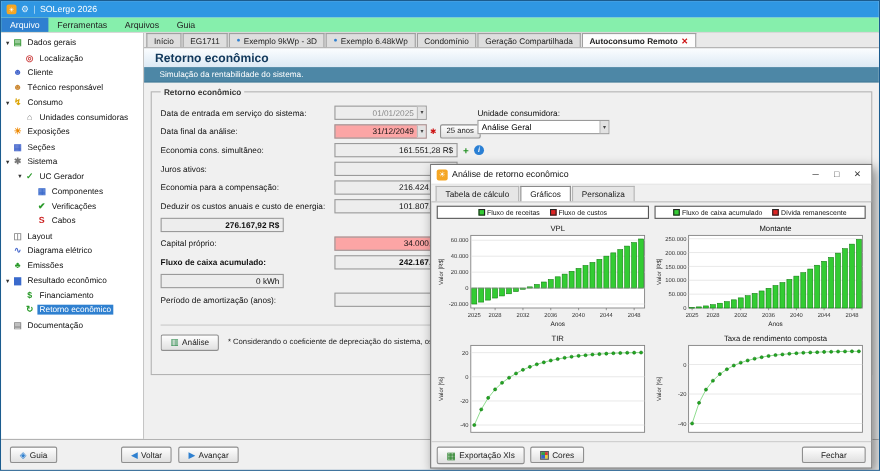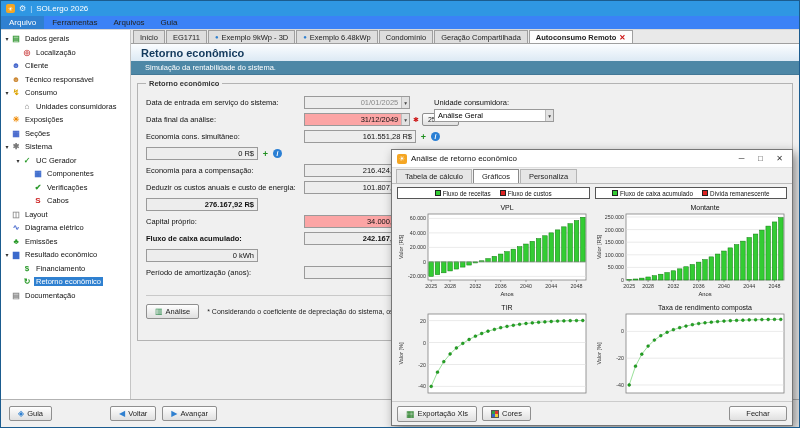--- a/index.html
+++ b/index.html
@@ -3,21 +3,21 @@
 <meta charset="utf-8">
 <style>
 *{box-sizing:border-box;margin:0;padding:0;}
 html,body{width:800px;height:428px;}
 body{font-family:"Liberation Sans",sans-serif;background:#666;}
 .app{position:relative;width:800px;height:428px;background:#f0f0f0;border:1px solid #1b5c8f;display:flex;flex-direction:column;overflow:hidden;}
 .titlebar{height:15px;background:#2f97e3;color:#fff;display:flex;align-items:center;padding:0 5px;gap:4px;font-size:8px;flex:0 0 auto;}
 .tb-logo{width:9px;height:9px;background:#f5a623;border-radius:2px;display:inline-flex;align-items:center;justify-content:center;font-size:6px;color:#fff;}
 .tb-gear{font-size:8px;color:#eaf4fb;}
 .tb-sep{color:#bfe0f5;}
-.menubar{height:14px;background:#3b82f6;border-bottom:1px solid #d8d8d8;display:flex;font-size:8px;flex:0 0 auto;}
+.menubar{height:14px;background:#86efac;border-bottom:1px solid #d8d8d8;display:flex;font-size:8px;flex:0 0 auto;}
 .menu-item{padding:1px 8px;display:flex;align-items:center;color:#222;}
 .menu-item.active{background:#2f80d0;color:#fff;}
 .body{flex:1;display:flex;min-height:0;}
 .sidebar{width:130px;background:#fff;border-right:1px solid #c5c5c5;padding-top:2px;font-size:7.5px;overflow:hidden;flex:0 0 auto;}
 .tree-item{display:flex;align-items:center;height:13.5px;white-space:nowrap;color:#111;}
 .tree-item .arrow{width:8px;font-size:6px;color:#333;text-align:center;flex:0 0 auto;}
 .tree-icon{width:10px;text-align:center;font-size:8px;margin-right:2px;flex:0 0 auto;font-weight:bold;}
 .tree-label{padding:0 2px;overflow:hidden;text-overflow:ellipsis;}
 .tree-item.selected .tree-label{background:#2f80d0;color:#fff;}
 .main{flex:1;display:flex;flex-direction:column;background:#f0f0f0;min-width:0;position:relative;}
@@ -31,21 +31,21 @@
 .page-subtitle{height:14px;background:#4d87a6;color:#fff;font-size:7.5px;display:flex;align-items:center;padding-left:14px;border-bottom:1px solid #39688172;}
 .content{flex:1;padding:4px 6px;min-height:0;}
 .groupbox{position:relative;border:1px solid #b3b3b3;margin-top:4px;padding:10px 8px 8px;min-height:258px;background:#f0f0f0;}
 .gb-caption{position:absolute;top:-5px;left:8px;background:#f0f0f0;padding:0 3px;font-size:7.5px;font-weight:bold;color:#333;}
 .form{position:relative;}
 .frow{display:flex;align-items:center;height:17px;}
 .flabel{width:158px;font-size:7.5px;color:#111;flex:0 0 auto;}
 .ffield{display:inline-flex;align-items:center;height:13px;border:1px solid #9a9a9a;background:#ededed;font-size:7.5px;color:#111;}
 .ffield .fval{flex:1;text-align:right;padding:0 3px;}
 .ffield.money{width:112px;}
-.ffield.date{width:106px;}
+.ffield.date{width:84px;}
 .ffield.white{background:#fca5a5;}
 .ffield.disabled .fval{color:#8a8a8a;}
 .ffield .dd{font-size:5.5px;color:#444;background:#e2e2e2;border-left:1px solid #bdbdbd;height:100%;display:flex;align-items:center;padding:0 2px;}
 .boldrow .flabel,.boldrow .fval{font-weight:bold;}
 .sign{width:9px;text-align:center;font-weight:bold;font-size:9px;margin-left:3px;}
 .sign.plus{color:#1f8f1f;}
 .sign.minus{color:#cc2222;}
 .info{width:9px;height:9px;border-radius:50%;background:#2a7fd4;color:#fff;font-size:6.5px;font-weight:bold;font-style:italic;display:inline-flex;align-items:center;justify-content:center;margin-left:3px;flex:0 0 auto;}
 .redmark{color:#cc1111;font-size:7px;margin:0 3px;}
 .btn{display:inline-flex;align-items:center;gap:3px;font-size:7.5px;font-family:inherit;padding:2px 8px;background:linear-gradient(#fefefe,#e0e0e0);border:1px solid #8f8f8f;border-radius:2px;color:#222;cursor:default;}
@@ -263,20 +263,21 @@
             <div class="frow">
               <span class="flabel">Economia cons. simultâneo:</span>
               <span class="ffield money">
                 <span class="fval">161.551,28 R$</span>
               </span>
               <span class="sign plus">+</span>
               <span class="info">i</span>
             </div>
 
             <div class="frow">
+              <span class="flabel">Juros ativos:</span>
               <span class="ffield money">
                 <span class="fval">0 R$</span>
               </span>
               <span class="sign plus">+</span>
               <span class="info">i</span>
             </div>
 
             <div class="frow">
               <span class="flabel">Economia para a compensação:</span>
               <span class="ffield money">

